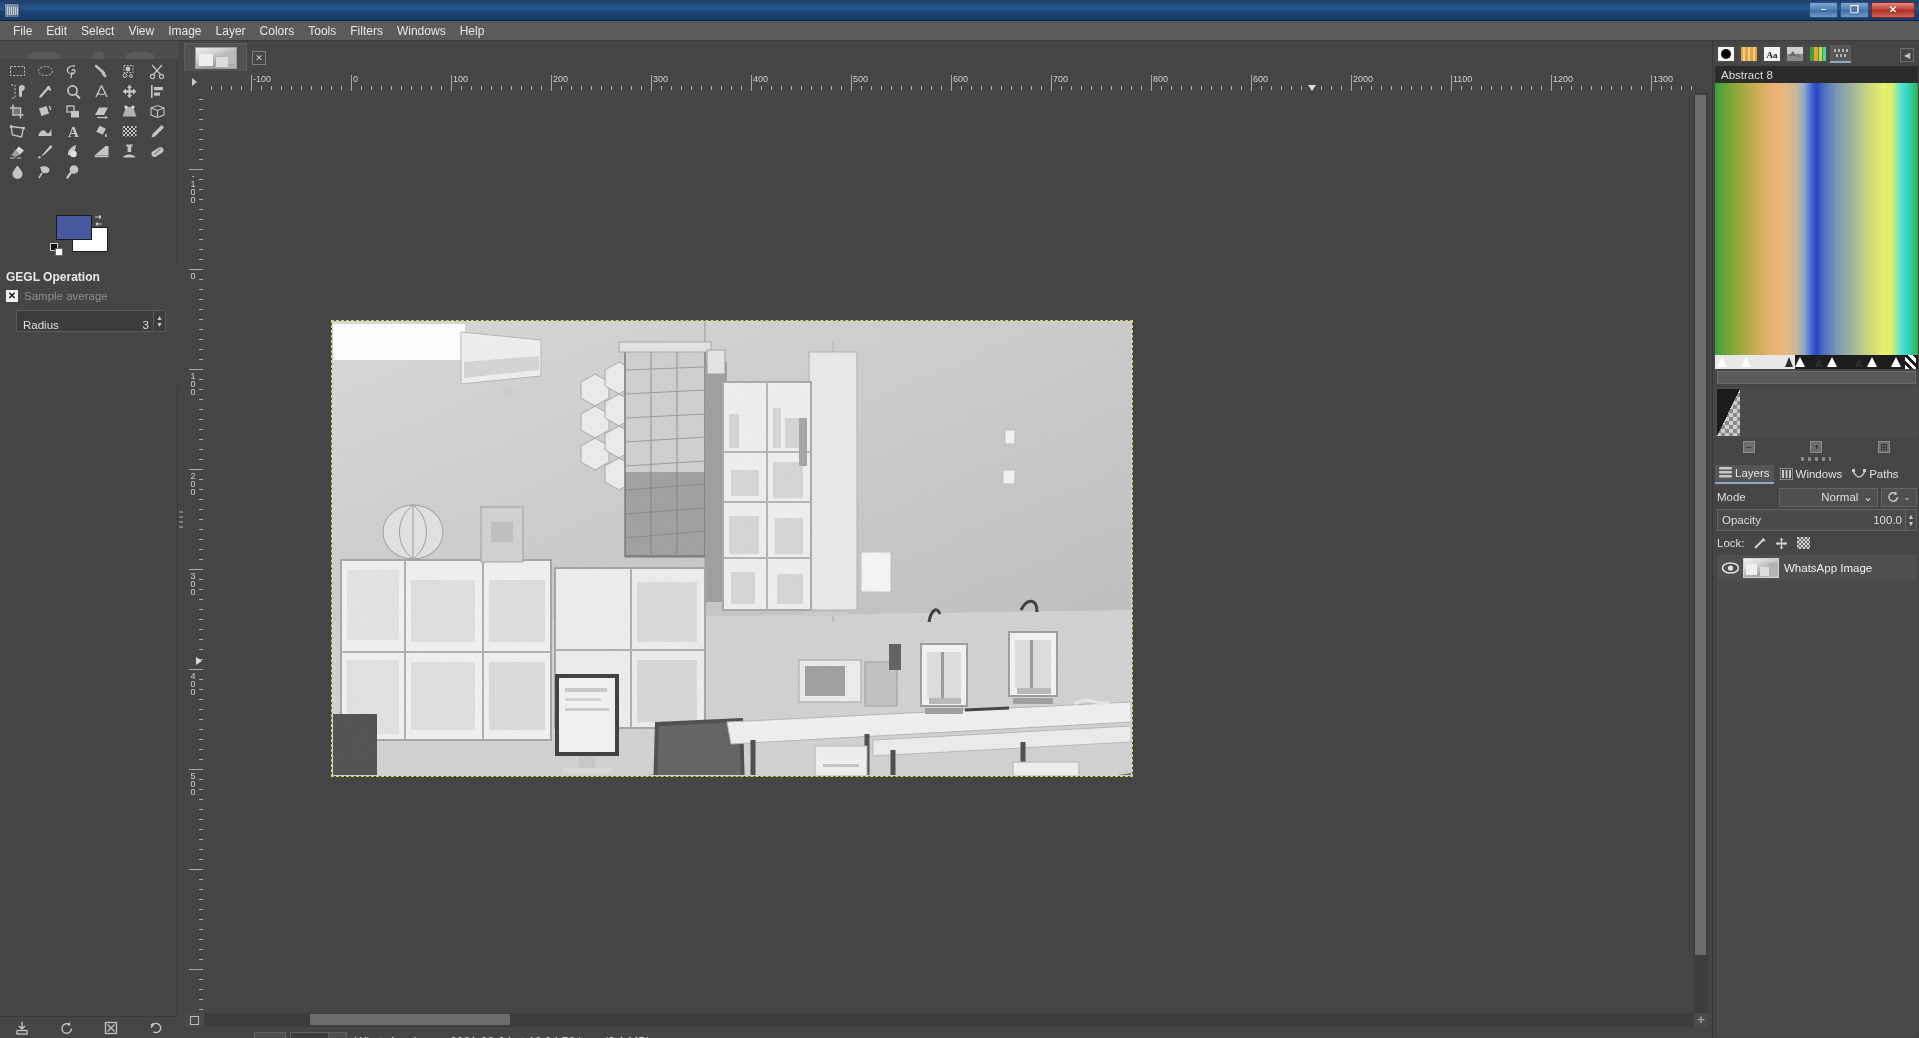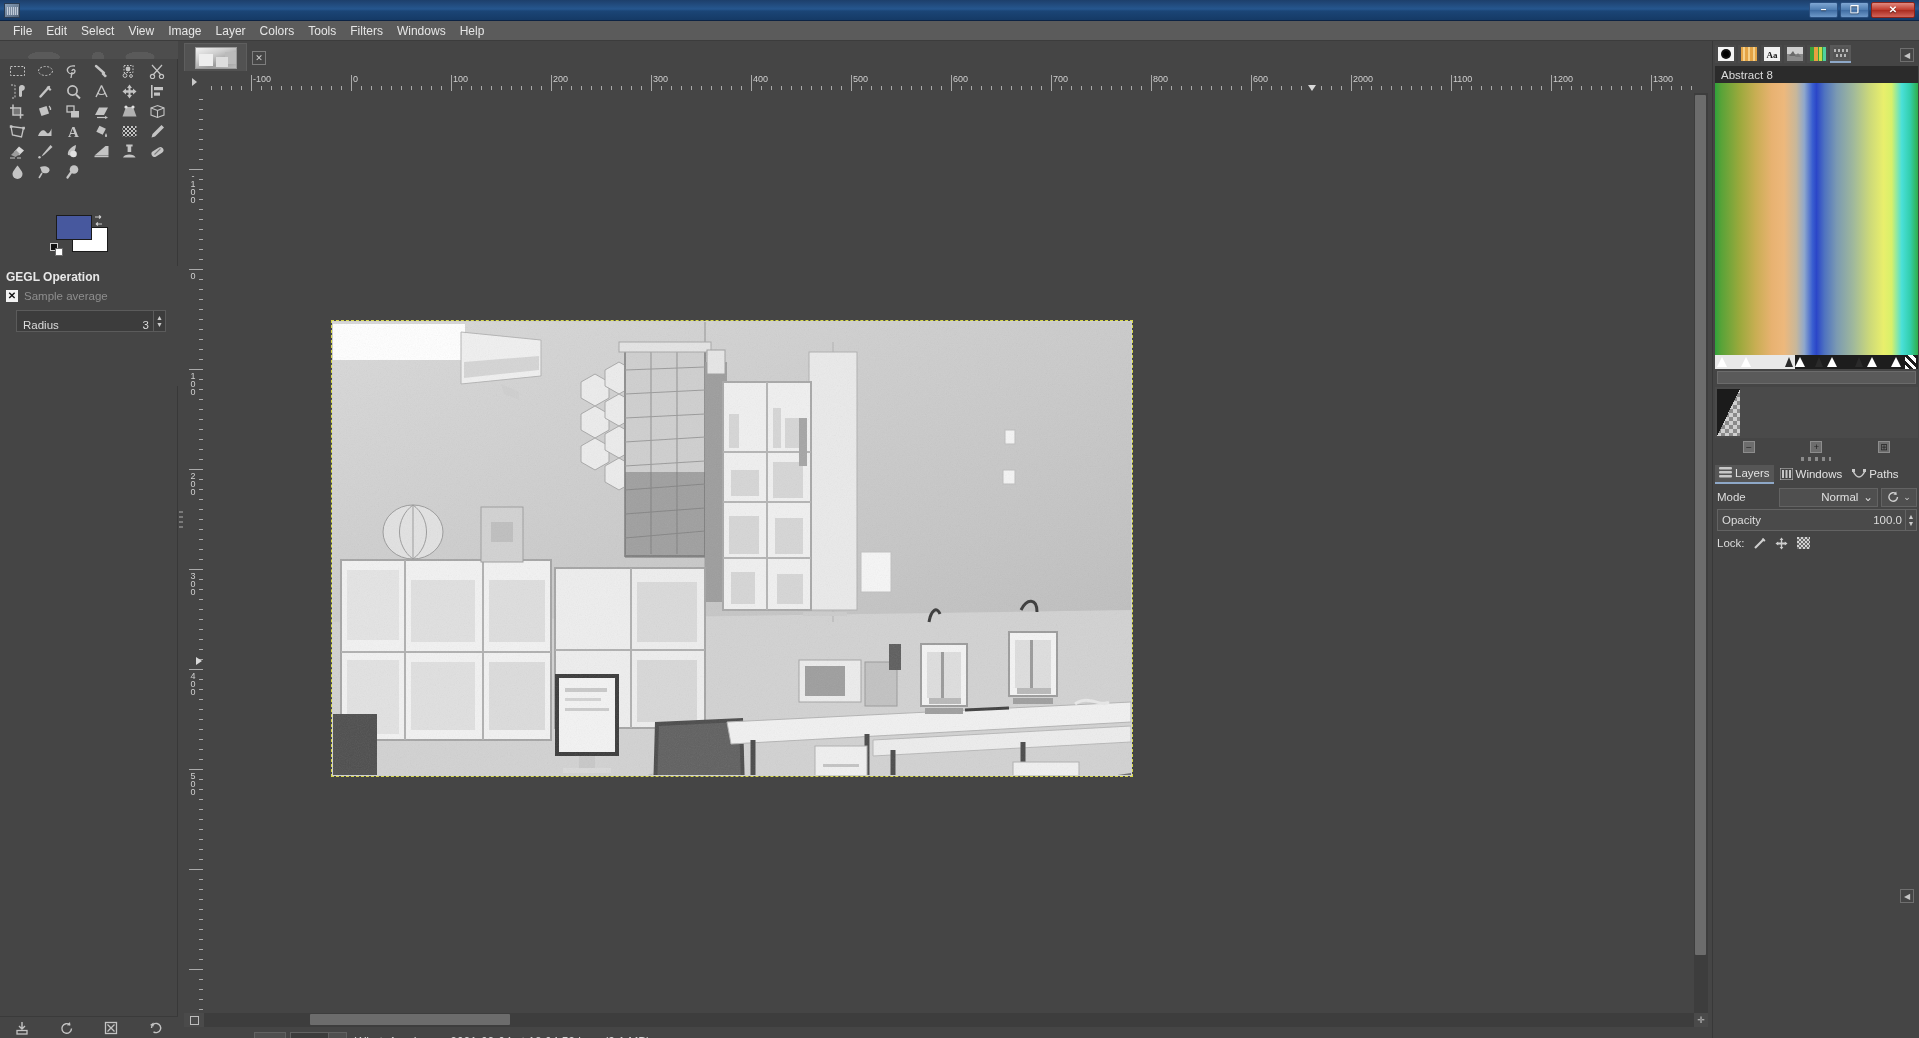--- a/index.html
+++ b/index.html
@@ -1430,14 +1430,26 @@
               <rect width="4" height="4" fill="#6b6b6b"></rect>
               <rect width="2" height="2" fill="#d2d2d2"></rect>
               <rect x="2" y="2" width="2" height="2" fill="#d2d2d2"></rect>
             </pattern>
           </defs>
           <rect width="13" height="12" fill="url(#chk2)"></rect>
         </svg>
       </span>
   </div>
 
+  <div id="layerlist">
+    <div id="layerrow">
+      <div class="eye">
+        <svg width="17" height="12">
+            <ellipse cx="8.5" cy="6" rx="8" ry="5" fill="none" stroke="#e4e4e4" stroke-width="1.5"></ellipse>
+            <circle cx="8.5" cy="6" r="2.6" fill="#e4e4e4"></circle>
+          </svg>
+      </div>
+      <div class="lthumb"></div>
+      <div class="lname">WhatsApp Image</div>
+    </div>
+  </div>
 
 </div>
 
 </body></html>

